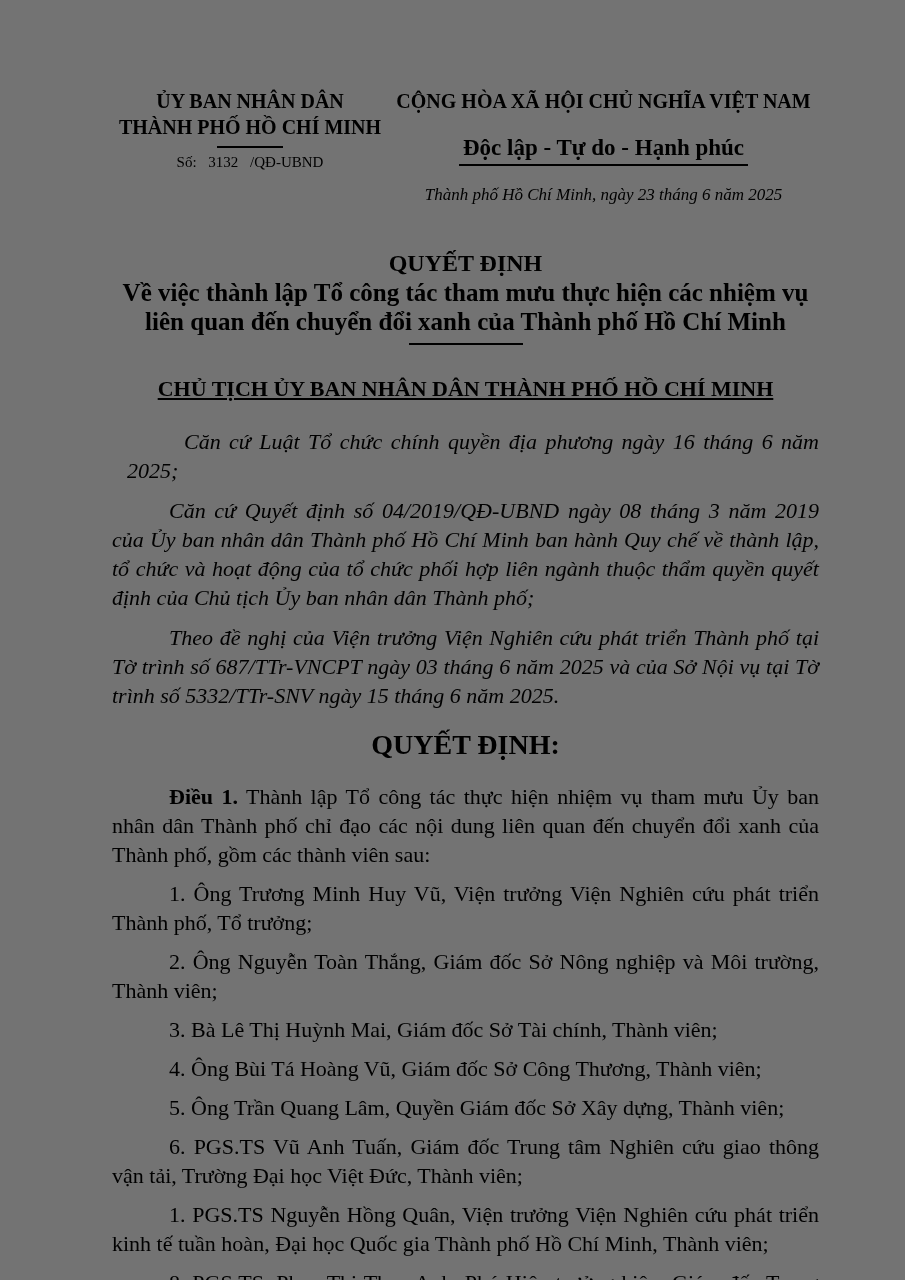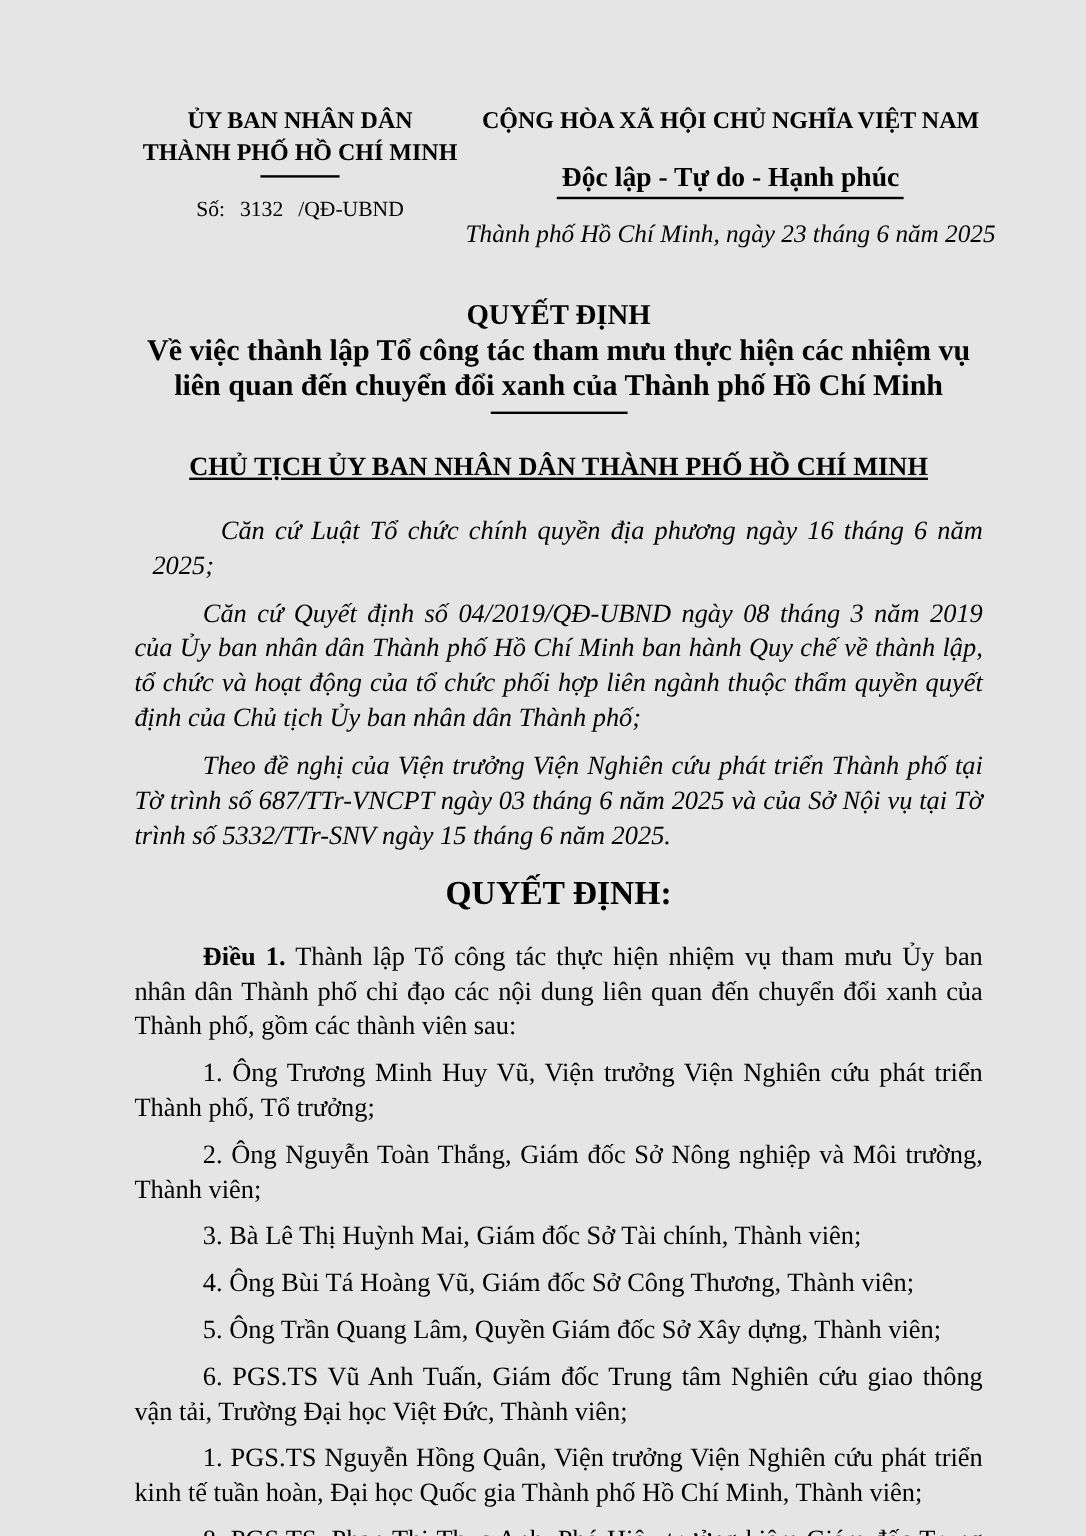--- a/index.html
+++ b/index.html
@@ -2,45 +2,45 @@
 <html><head>
 <meta charset="utf-8">
 <style>
   * { margin: 0; padding: 0; box-sizing: border-box; }
   html, body { background: #ffffff; }
   .page {
     position: relative;
     width: 905px;
     height: 1280px;
     margin: 0 auto;
-    background: #e5e5e5;
+    background: #737373;
     color: #000000;
     font-family: "Liberation Serif", "DejaVu Serif", serif;
     padding: 88px 86px 0 112px;
     overflow: hidden;
   }
   
   .header { display: flex; align-items: flex-start; }
   .header-left { width: 276px; text-align: center; flex: 0 0 auto; }
   .header-right { flex: 1 1 auto; text-align: center; }
   .h-bold { font-weight: bold; font-size: 20px; line-height: 26px; white-space: nowrap; }
   .rule-left { width: 66px; height: 2px; background: #000; margin: 6px auto 0 auto; }
-  .doc-number { margin-top: 13px; font-size: 18px; line-height: 26px; }
+  .doc-number { margin-top: 1px; font-size: 15px; line-height: 26px; }
   .doc-number .num { margin: 0 8px; }
   .slogan1 { font-size: 20px; }
   .slogan2 { margin-top: 20px; }
   .slogan2 .underlined {
     display: inline-block;
     font-weight: bold;
     font-size: 23px;
     line-height: 28px;
     border-bottom: 2px solid #000;
     padding: 0 4px 2px 4px;
   }
-  .dateline { margin-top: 16px; font-style: italic; font-size: 21px; line-height: 26px; white-space: nowrap; }
+  .dateline { margin-top: 16px; font-style: italic; font-size: 17px; line-height: 26px; white-space: nowrap; }
   
   .title-block { text-align: center; margin-top: 40px; }
   .doc-type { font-weight: bold; font-size: 24px; line-height: 30px; }
   .subject { font-weight: bold; font-size: 25px; line-height: 29px; }
   .title-rule { width: 114px; height: 2px; background: #000; margin: 7px auto 0 auto; }
   .authority-heading {
     text-align: center;
     font-weight: bold;
     font-size: 22px;
     line-height: 28px;

